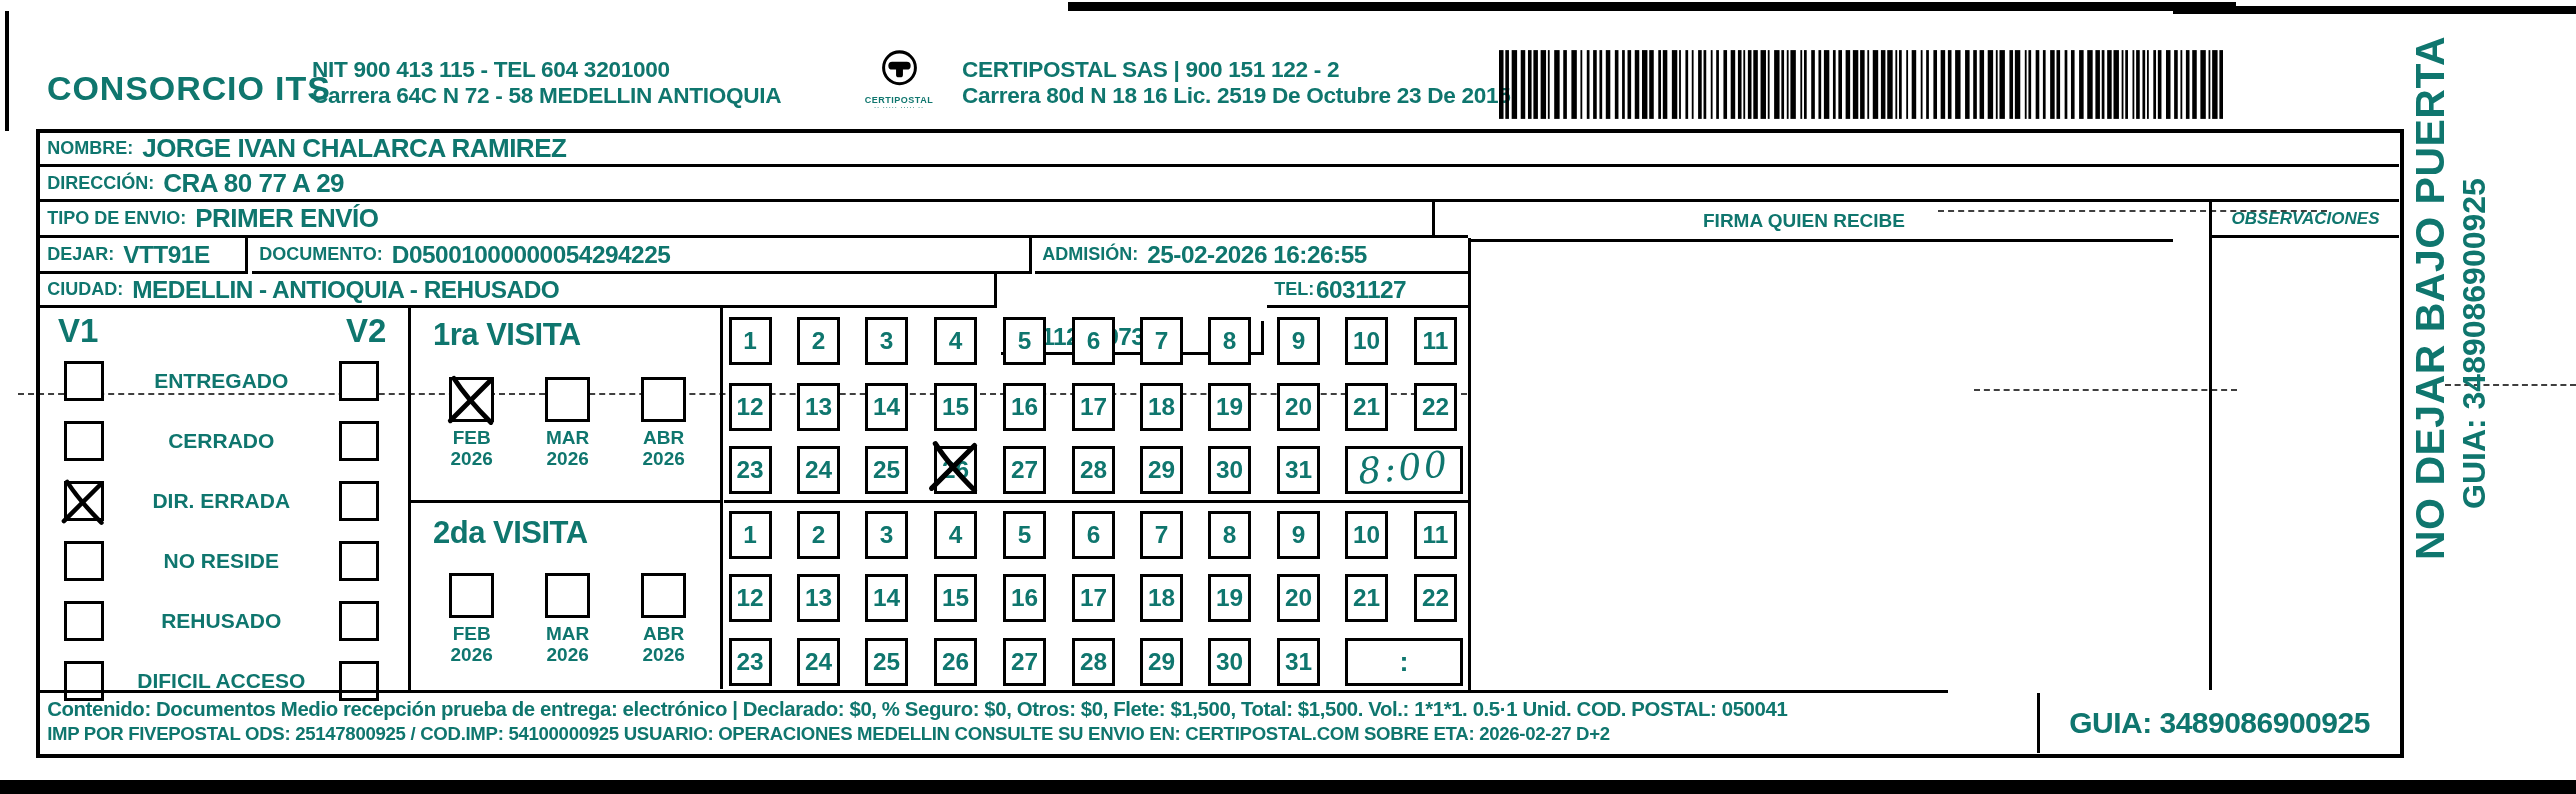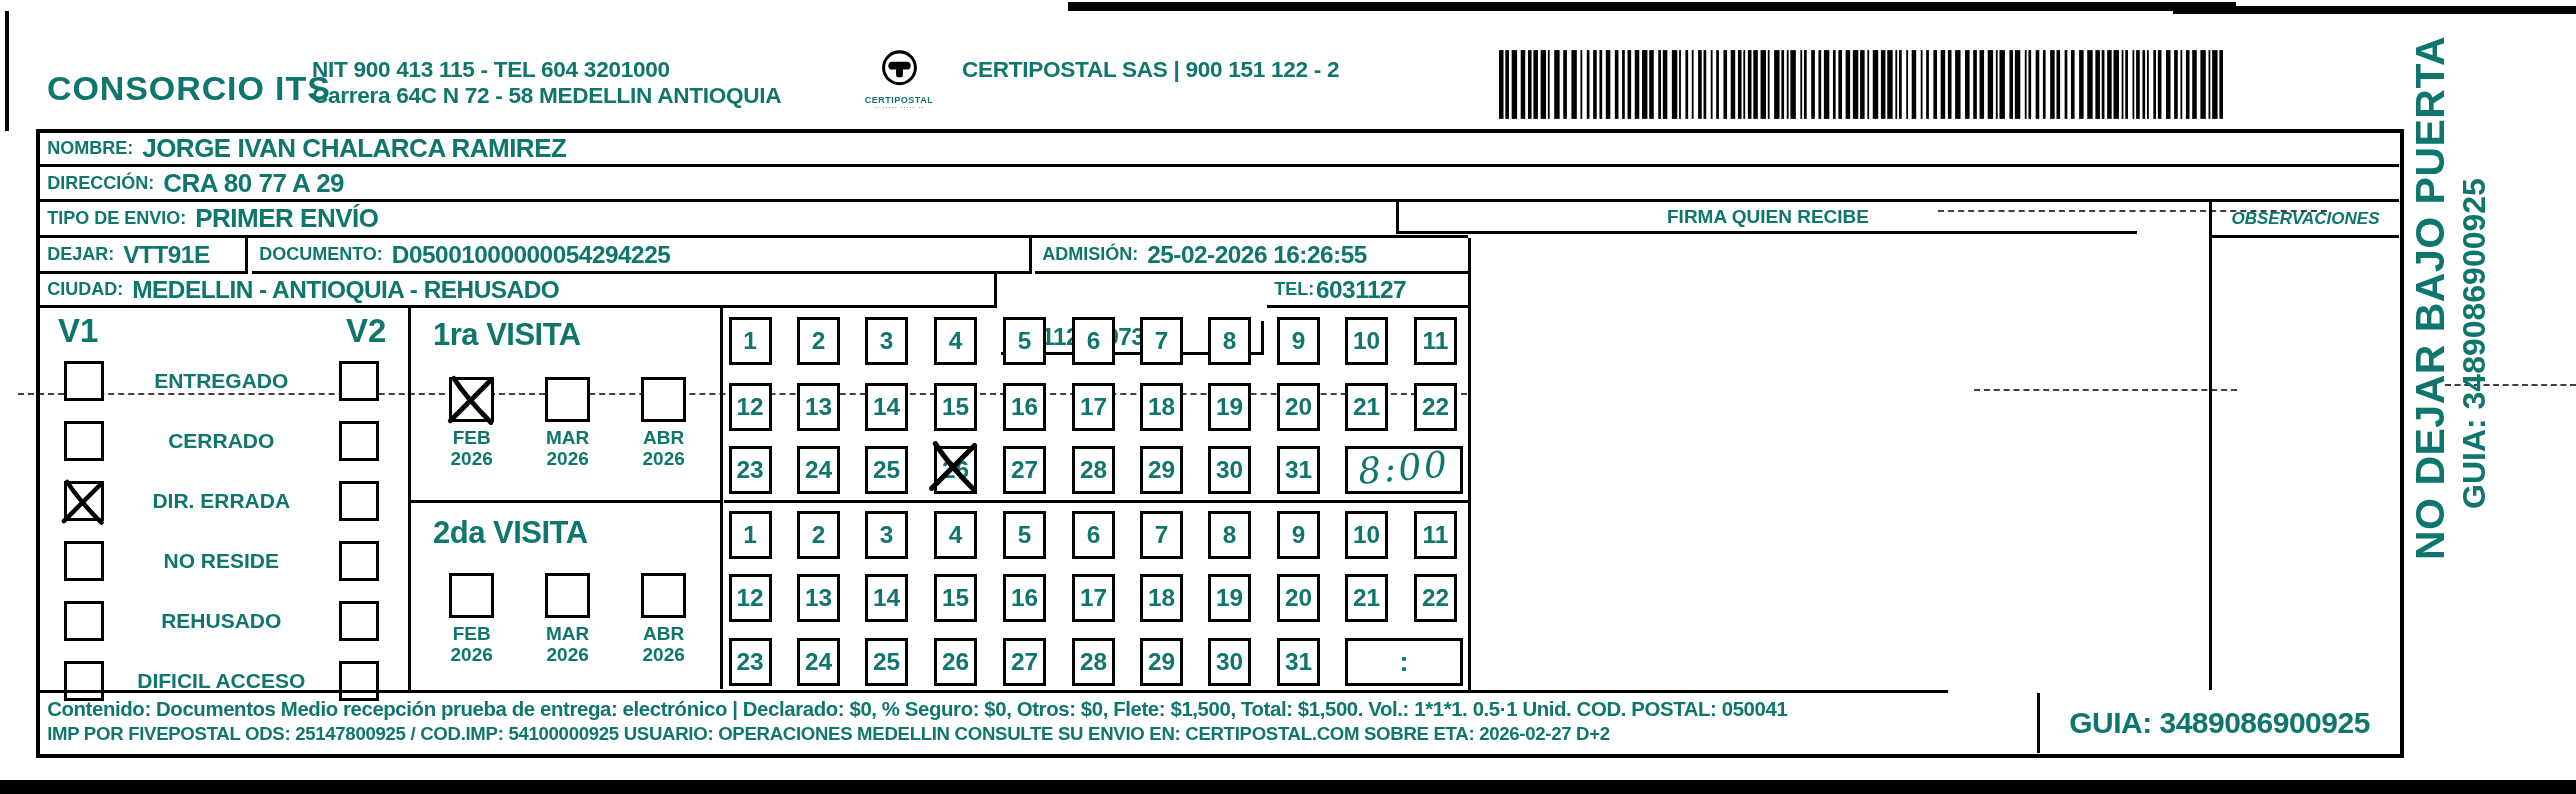--- a/index.html
+++ b/index.html
@@ -79,20 +79,21 @@
     <svg width="45" height="43" viewBox="0 0 52 50">
       <circle cx="26" cy="23" r="18.5" fill="none" stroke="#000" stroke-width="3.5"></circle>
       <rect x="13" y="16" width="26" height="9" rx="4.5" fill="#000"></rect>
       <rect x="22" y="21" width="8" height="13" rx="3" fill="#000"></rect>
     </svg>
     <div class="logo-name">CERTIPOSTAL</div>
     <div class="logo-tag">·· ····· ····· ··</div>
   </div>
   <div class="abs" style="left:962px;top:57px;">
     <div class="hdr2">CERTIPOSTAL SAS | 900 151 122 - 2</div>
+    <div class="hdr2">Carrera 80d N 18 16  Lic. 2519 De Octubre 23 De 2015</div>
   </div>
   <svg id="barcode" class="abs" style="left:1499px;top:50px;" width="724" height="69" viewBox="0 0 800 76">
       <rect x="0" y="0" width="5" height="76" fill="#000"></rect>
       <rect x="7" y="0" width="4" height="76" fill="#000"></rect>
       <rect x="14" y="0" width="6" height="76" fill="#000"></rect>
       <rect x="24" y="0" width="5" height="76" fill="#000"></rect>
       <rect x="32" y="0" width="4" height="76" fill="#000"></rect>
       <rect x="38" y="0" width="5" height="76" fill="#000"></rect>
       <rect x="46" y="0" width="6" height="76" fill="#000"></rect>
       <rect x="54" y="0" width="2" height="76" fill="#000"></rect>
@@ -206,21 +207,21 @@
 
     <div class="row" style="left:0;top:34px;width:2359px;height:35px;border-bottom:3.6px solid #000;">
       <span class="flab">DIRECCIÓN:</span>
       <span class="fval">CRA 80  77 A 29</span>
     </div>
 
     <div class="row" style="left:0;top:69px;width:1428px;height:36px;border-bottom:3.6px solid #000;">
       <span class="flab">TIPO DE ENVIO:</span>
       <span class="fval">PRIMER ENVÍO</span>
     </div>
-    <div class="colhead" style="left:1356px;top:69px;width:741px;height:32px;border-left:3.6px solid #000;border-bottom:3.6px solid #000;">FIRMA QUIEN RECIBE</div>
+    <div class="colhead" style="left:1392px;top:69px;width:741px;height:40px;border-left:3.6px solid #000;border-bottom:3.6px solid #000;">FIRMA QUIEN RECIBE</div>
     <div class="colhead" style="left:2169px;top:69px;width:190px;height:36px;border-left:3.6px solid #000;border-bottom:3.6px solid #000;font-size:17px;font-style:italic;">OBSERVACIONES</div>
 
     <div class="abs" style="left:1428px;top:105px;width:741px;height:452px;border-left:3.6px solid #000;box-sizing:border-box;"></div>
     <div class="abs" style="left:2169px;top:105px;width:190px;height:452px;border-left:3.6px solid #000;box-sizing:border-box;"></div>
 
     <div class="row" style="left:0;top:105px;width:208px;height:36px;border-bottom:3.6px solid #000;border-right:3.6px solid #000;">
       <span class="flab">DEJAR:</span>
       <span class="fval fval-m">VTT91E</span>
     </div>
     <div class="row" style="left:212px;top:105px;width:780px;height:36px;border-bottom:3.6px solid #000;border-right:3.6px solid #000;">

